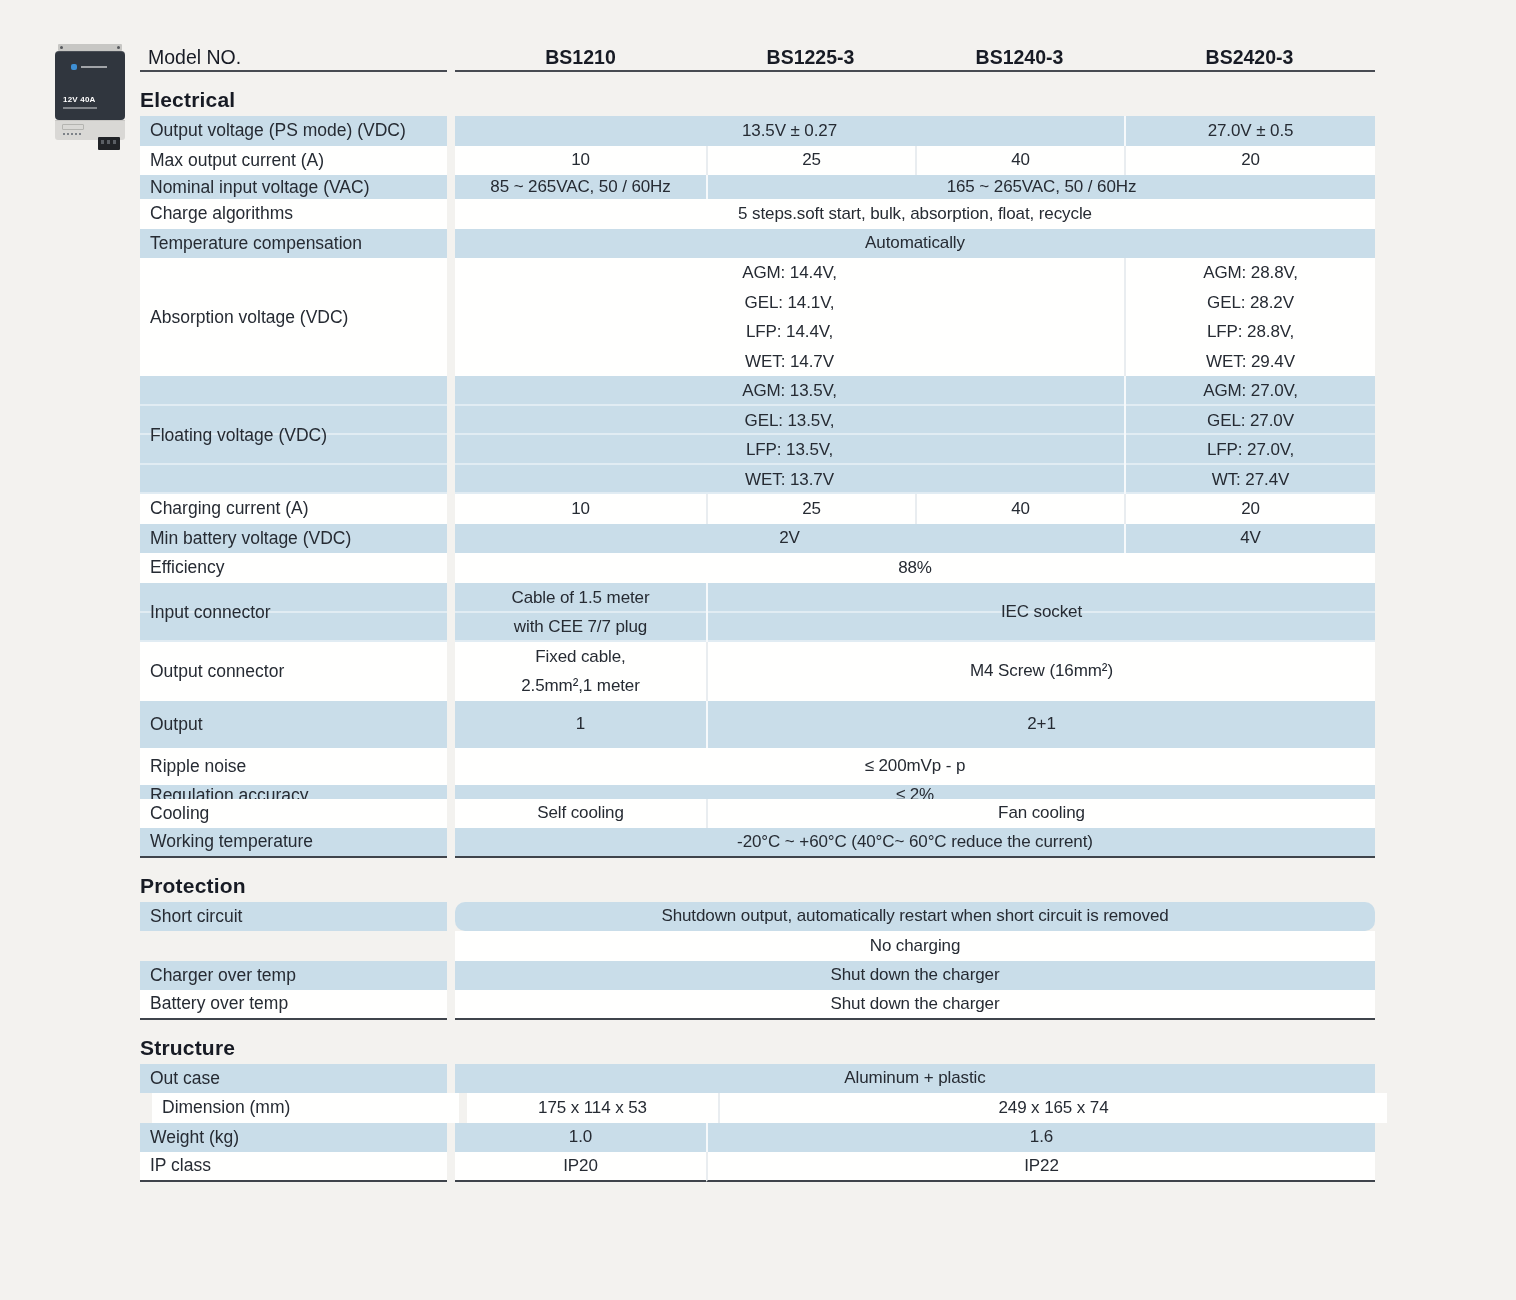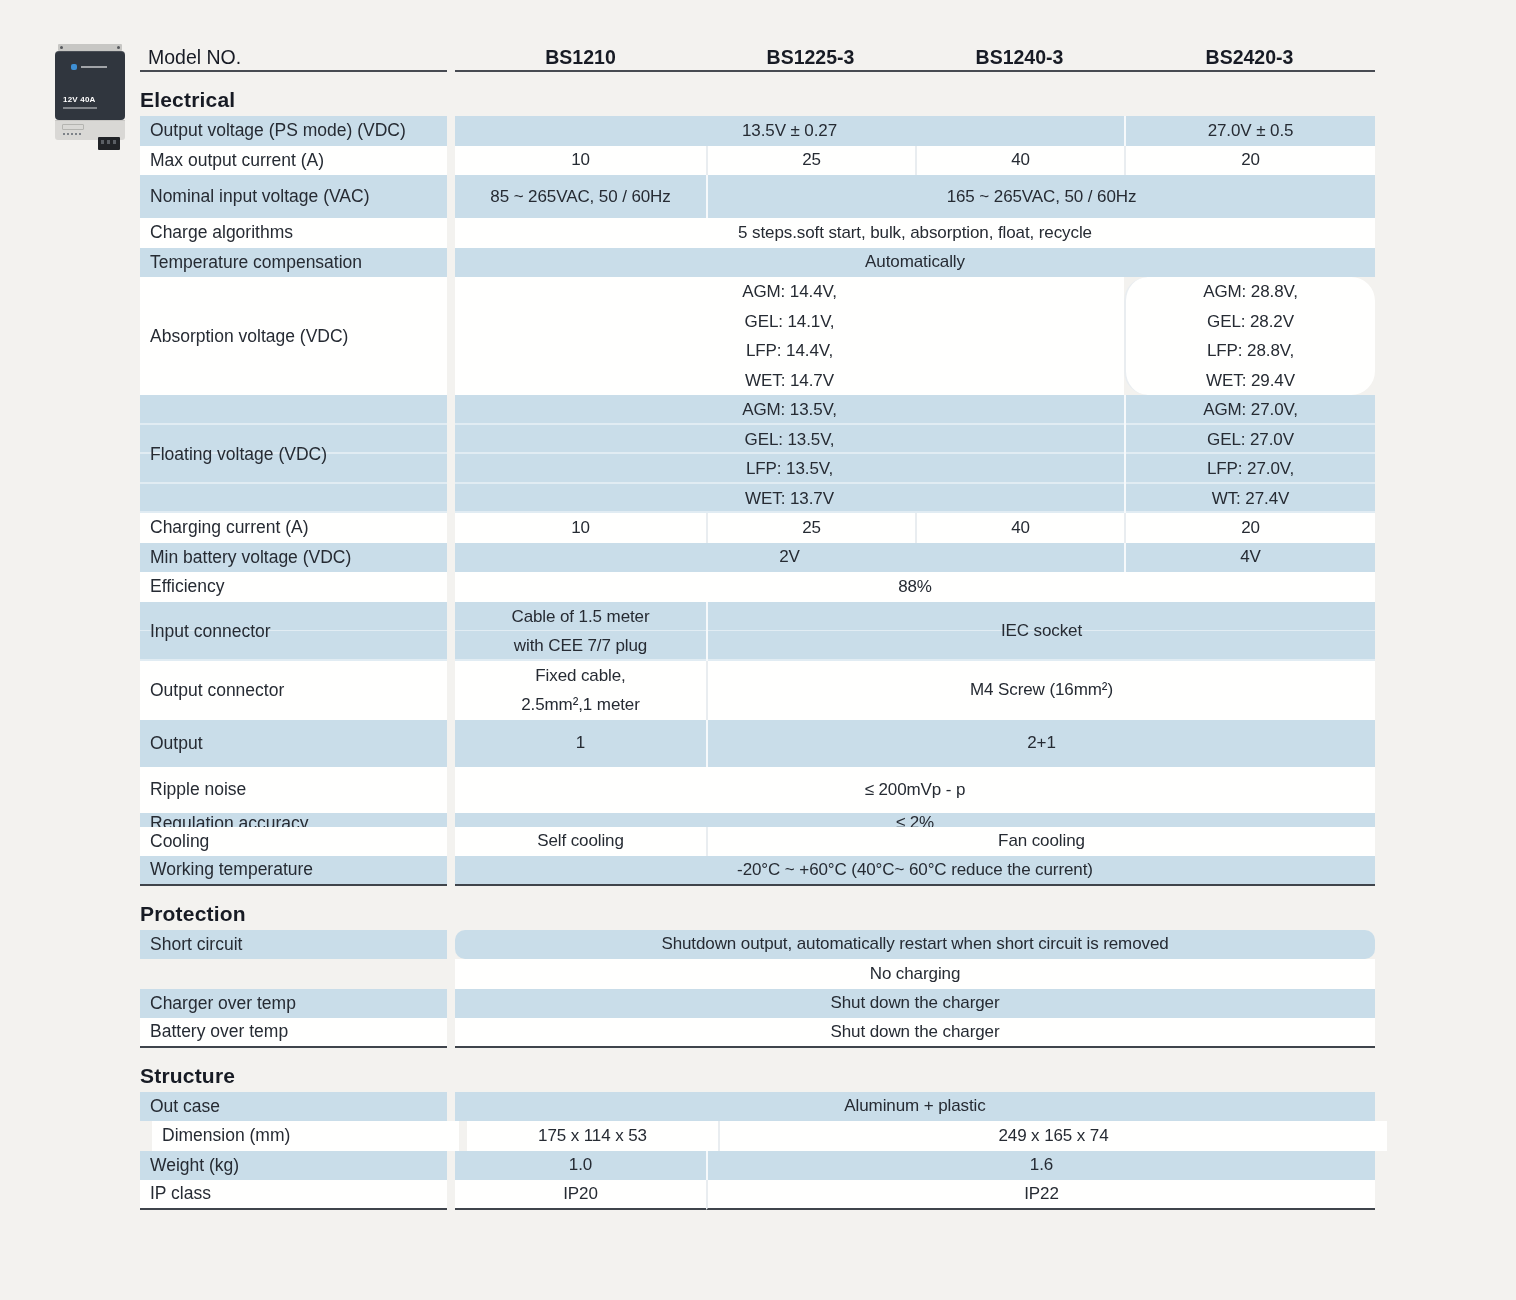--- a/index.html
+++ b/index.html
@@ -105,42 +105,42 @@
           <div class="cell value-cell" style="grid-column: 3 / 6;">13.5V ± 0.27</div>
           <div class="cell value-cell sep" style="grid-column: 6 / 7;">27.0V ± 0.5</div>
         </div>
         <div class="grid-row spec-row alt-white" style="height: 29.5px;">
           <div class="cell row-label">Max output current (A)</div>
           <div class="cell value-cell" style="grid-column: 3 / 4;">10</div>
           <div class="cell value-cell sep" style="grid-column: 4 / 5;">25</div>
           <div class="cell value-cell sep" style="grid-column: 5 / 6;">40</div>
           <div class="cell value-cell sep" style="grid-column: 6 / 7;">20</div>
         </div>
-        <div class="grid-row spec-row alt-blue" style="height: 43px;">
+        <div class="grid-row spec-row alt-blue" style="height: 24px;">
           <div class="cell row-label">Nominal input voltage (VAC)</div>
           <div class="cell value-cell" style="grid-column: 3 / 4;">85 ~ 265VAC, 50 / 60Hz</div>
           <div class="cell value-cell sep" style="grid-column: 4 / 7;">165 ~ 265VAC, 50 / 60Hz</div>
         </div>
         <div class="grid-row spec-row alt-white" style="height: 29.5px;">
           <div class="cell row-label">Charge algorithms</div>
           <div class="cell value-cell" style="grid-column: 3 / 7;">5 steps.soft start, bulk, absorption, float, recycle</div>
         </div>
         <div class="grid-row spec-row alt-blue" style="height: 29.5px;">
           <div class="cell row-label">Temperature compensation</div>
           <div class="cell value-cell" style="grid-column: 3 / 7;">Automatically</div>
         </div>
         <div class="grid-row spec-row alt-white multi" style="height: 118px;">
           <div class="cell row-label">Absorption voltage (VDC)</div>
           <div class="cell value-cell" style="grid-column: 3 / 6;">
             <div class="ln">AGM: 14.4V,</div>
             <div class="ln">GEL: 14.1V,</div>
             <div class="ln">LFP: 14.4V,</div>
             <div class="ln">WET: 14.7V</div>
           </div>
-          <div class="cell value-cell sep" style="grid-column: 6 / 7; border-radius: 24px;">
+          <div class="cell value-cell sep" style="grid-column: 6 / 7;">
             <div class="ln">AGM: 28.8V,</div>
             <div class="ln">GEL: 28.2V</div>
             <div class="ln">LFP: 28.8V,</div>
             <div class="ln">WET: 29.4V</div>
           </div>
         </div>
         <div class="grid-row spec-row alt-blue multi" style="height: 118px;">
           <div class="cell row-label">Floating voltage (VDC)</div>
           <div class="cell value-cell" style="grid-column: 3 / 6;">
             <div class="ln">AGM: 13.5V,</div>
@@ -185,21 +185,21 @@
             <div class="ln">Fixed cable,</div>
             <div class="ln">2.5mm²,1 meter</div>
           </div>
           <div class="cell value-cell sep" style="grid-column: 4 / 7;">M4 Screw (16mm²)</div>
         </div>
         <div class="grid-row spec-row alt-blue" style="height: 47px;">
           <div class="cell row-label">Output</div>
           <div class="cell value-cell" style="grid-column: 3 / 4;">1</div>
           <div class="cell value-cell sep" style="grid-column: 4 / 7;">2+1</div>
         </div>
-        <div class="grid-row spec-row alt-white" style="height: 46px;">
+        <div class="grid-row spec-row alt-white" style="height: 37px;">
           <div class="cell row-label">Ripple noise</div>
           <div class="cell value-cell" style="grid-column: 3 / 7;">≤ 200mVp - p</div>
         </div>
         <div class="grid-row spec-row alt-blue" style="height: 14px; border-radius: 12px;">
           <div class="cell row-label">Regulation accuracy</div>
           <div class="cell value-cell" style="grid-column: 3 / 7;">≤ 2%</div>
         </div>
         <div class="grid-row spec-row alt-white" style="height: 29.5px;">
           <div class="cell row-label">Cooling</div>
           <div class="cell value-cell" style="grid-column: 3 / 4;">Self cooling</div>

